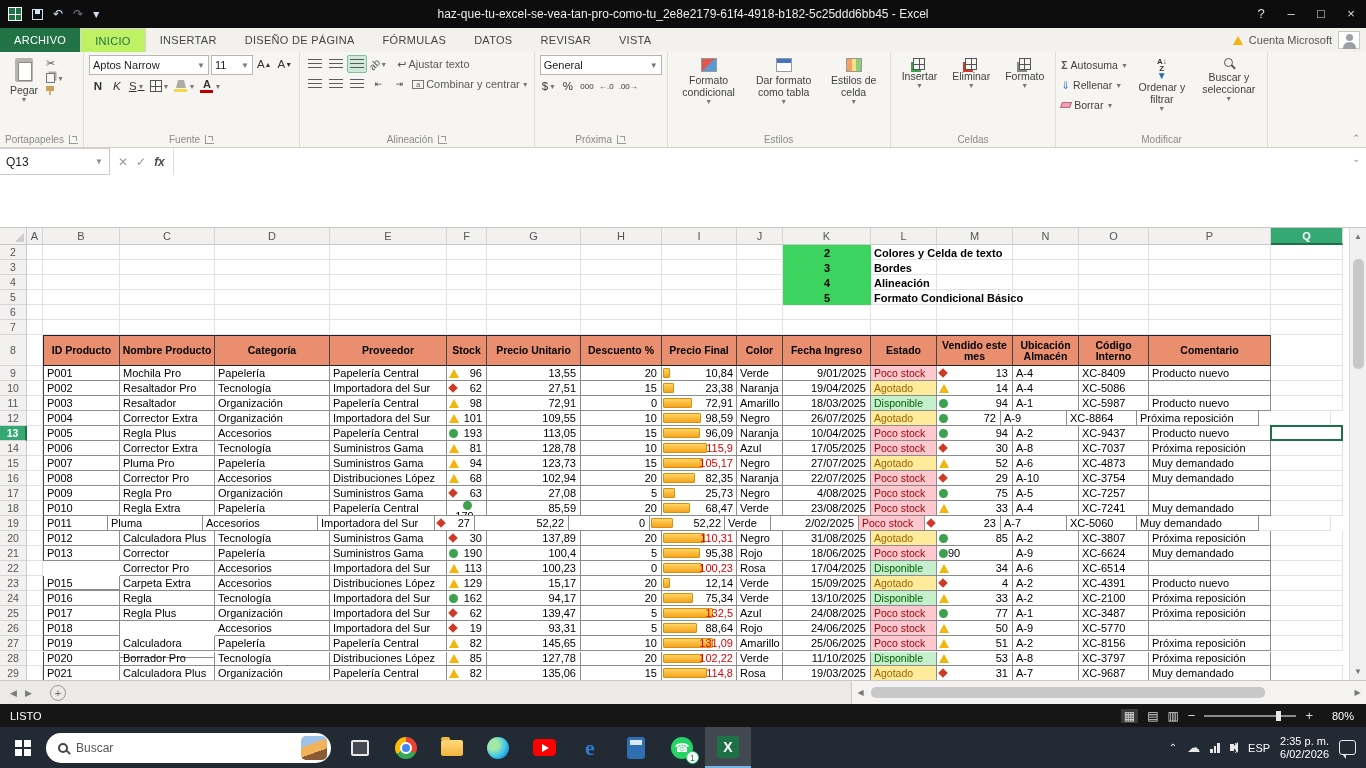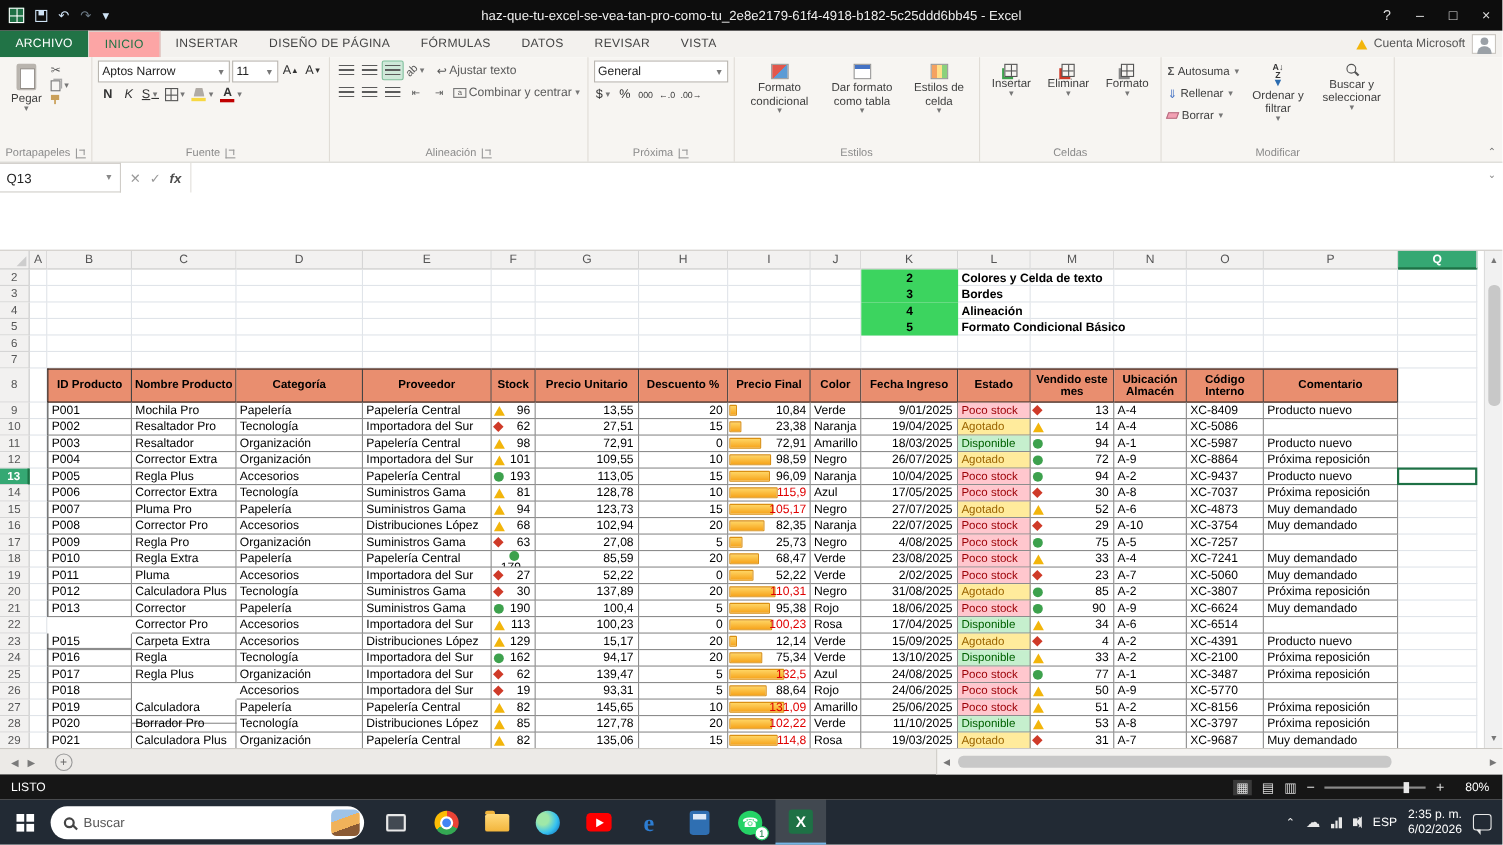--- a/index.html
+++ b/index.html
@@ -12,21 +12,21 @@
 .qbtn.dim{color:#6d7b87}
 .floppy{width:11px;height:11px;border:1px solid #cfe3f5;position:relative;display:inline-block}
 .floppy:after{content:"";position:absolute;left:2px;top:0;width:5px;height:4px;background:#cfe3f5}
 .wtitle{position:absolute;left:0;right:0;text-align:center;font-size:12px;color:#eee;pointer-events:none}
 .winbtns{margin-left:auto;display:flex;align-items:center;z-index:2}
 .winbtns span{width:30px;text-align:center;font-size:13px;color:#ddd;line-height:28px}
 
 .tabrow{height:24px;background:#f3f1ee;display:flex;align-items:stretch;font-size:11px;color:#444;position:relative}
 .tab{padding:6px 14px 4px;letter-spacing:.3px;cursor:default}
 .tab.file{background:#217346;color:#fff}
-.tab.active{background:#fca5a5;color:#217346;border:1px solid #d8d4cf;border-bottom:none}
+.tab.active{background:#bef264;color:#217346;border:1px solid #d8d4cf;border-bottom:none}
 .acct{margin-left:auto;display:flex;align-items:center;gap:6px;padding-right:6px;font-size:11px;color:#555}
 .warn-tri{width:0;height:0;border-left:5px solid transparent;border-right:5px solid transparent;border-bottom:9px solid #f2b50b;display:inline-block}
 .person{width:22px;height:18px;border:1px solid #c9c5bf;background:#fff;position:relative}
 .person:before{content:"";position:absolute;left:7px;top:2px;width:7px;height:7px;border-radius:50%;background:#9aa0a6}
 .person:after{content:"";position:absolute;left:4px;top:10px;width:13px;height:7px;border-radius:6px 6px 0 0;background:#9aa0a6}
 
 .ribbon{height:96px;background:#f7f5f2;border-bottom:1px solid #d2cfca;display:flex;position:relative;font-size:10.5px;color:#3f3f3f}
 .rgroup{display:flex;flex-direction:column;border-right:1px solid #e0dcd6;padding:3px 5px 0}
 .gcontent{flex:1;display:flex;align-items:flex-start;gap:3px}
 .glabel{height:16px;font-size:10px;color:#8a8a8a;display:flex;align-items:center;justify-content:center;gap:5px}
@@ -717,21 +717,21 @@
           </div>
           <div class="cell tbl tr" style="width: 94px;">109,55</div>
           <div class="cell tbl tr" style="width: 81px;">10</div>
           <div class="cell tbl rel" style="width: 75px;">
             <div class="dbar" style="width: 51.3232%;"></div>
             <span class="dnum">98,59</span>
           </div>
           <div class="cell tbl tl" style="width: 46px;">Negro</div>
           <div class="cell tbl tr" style="width: 88px;">26/07/2025</div>
           <div class="cell tbl estado" style="width: 66px; background: rgb(255, 235, 156); color: rgb(156, 101, 0);">Agotado</div>
-          <div class="cell tbl" style="width: 76px; gap: 25px;">
+          <div class="cell tbl" style="width: 64px; gap: 25px;">
             <span class="ic ic-good"></span>
             <span style="flex: 1 1 0%; text-align: right; padding-right: 4px;">72</span>
           </div>
           <div class="cell tbl tl" style="width: 66px;">A-9</div>
           <div class="cell tbl tl" style="width: 70px;">XC-8864</div>
           <div class="cell tbl tl" style="width: 122px;">Próxima reposición</div>
           <div class="cell" style="width: 72px;"></div>
         </div>
         <div class="grow" style="height: 15px;">
           <div class="rowhdr sel" style="height: 15px;">13</div>
@@ -903,21 +903,21 @@
             <span style="flex: 1 1 0%; text-align: right; padding-right: 4px;">33</span>
           </div>
           <div class="cell tbl tl" style="width: 66px;">A-4</div>
           <div class="cell tbl tl" style="width: 70px;">XC-7241</div>
           <div class="cell tbl tl" style="width: 122px;">Muy demandado</div>
           <div class="cell" style="width: 72px;"></div>
         </div>
         <div class="grow" style="height: 15px;">
           <div class="rowhdr" style="height: 15px;">19</div>
           <div class="cell" style="width: 16px;"></div>
-          <div class="cell tbl tl" style="width: 77px; border-left: 1px solid rgb(68, 68, 68);">P011</div>
+          <div class="cell tbl tl" style="width: 65px; border-left: 1px solid rgb(68, 68, 68);">P011</div>
           <div class="cell tbl tl" style="width: 95px;">Pluma</div>
           <div class="cell tbl tl" style="width: 115px;">Accesorios</div>
           <div class="cell tbl tl" style="width: 117px;">Importadora del Sur</div>
           <div class="cell tbl" style="width: 40px;">
             <span class="ic ic-bad"></span>
             <span style="flex: 1 1 0%; text-align: right; padding-right: 4px;">27</span>
           </div>
           <div class="cell tbl tr" style="width: 94px;">52,22</div>
           <div class="cell tbl tr" style="width: 81px;">0</div>
           <div class="cell tbl rel" style="width: 75px;">
@@ -980,21 +980,21 @@
           <div class="cell tbl tr" style="width: 81px;">5</div>
           <div class="cell tbl rel" style="width: 75px;">
             <div class="dbar" style="width: 49.7824%;"></div>
             <span class="dnum">95,38</span>
           </div>
           <div class="cell tbl tl" style="width: 46px;">Rojo</div>
           <div class="cell tbl tr" style="width: 88px;">18/06/2025</div>
           <div class="cell tbl estado" style="width: 66px; background: rgb(255, 199, 206); color: rgb(156, 0, 6);">Poco stock</div>
           <div class="cell tbl" style="width: 76px;">
             <span class="ic ic-good"></span>
-            <span style="flex: 1 1 0%; text-align: center; padding-right: 4px; padding-left: 42px;">90</span>
+            <span style="flex: 1 1 0%; text-align: left; padding-right: 4px;">90</span>
           </div>
           <div class="cell tbl tl" style="width: 66px;">A-9</div>
           <div class="cell tbl tl" style="width: 70px;">XC-6624</div>
           <div class="cell tbl tl" style="width: 122px;">Muy demandado</div>
           <div class="cell" style="width: 72px;"></div>
         </div>
         <div class="grow" style="height: 15px;">
           <div class="rowhdr" style="height: 15px;">22</div>
           <div class="cell" style="width: 16px;"></div>
           <div class="cell tbl tl" style="width: 77px; border-left: 1px solid rgb(68, 68, 68); margin-top: 28px;">P014</div>
@@ -1161,21 +1161,21 @@
           <div class="cell tbl estado" style="width: 66px; background: rgb(255, 199, 206); color: rgb(156, 0, 6);">Poco stock</div>
           <div class="cell tbl" style="width: 76px;">
             <span class="ic ic-warn"></span>
             <span style="flex: 1 1 0%; text-align: right; padding-right: 4px;">51</span>
           </div>
           <div class="cell tbl tl" style="width: 66px;">A-2</div>
           <div class="cell tbl tl" style="width: 70px;">XC-8156</div>
           <div class="cell tbl tl" style="width: 122px;">Próxima reposición</div>
           <div class="cell" style="width: 72px;"></div>
         </div>
-        <div class="grow" style="height: 15px;">
+        <div class="grow" style="height: 15px; align-items: flex-end;">
           <div class="rowhdr" style="height: 15px;">28</div>
           <div class="cell" style="width: 16px;"></div>
           <div class="cell tbl tl" style="width: 77px; border-left: 1px solid rgb(68, 68, 68);">P020</div>
           <div class="cell tbl tl" style="width: 95px;">Borrador Pro</div>
           <div class="cell tbl tl" style="width: 115px;">Tecnología</div>
           <div class="cell tbl tl" style="width: 117px;">Distribuciones López</div>
           <div class="cell tbl" style="width: 40px;">
             <span class="ic ic-warn"></span>
             <span style="flex: 1 1 0%; text-align: right; padding-right: 4px;">85</span>
           </div>

